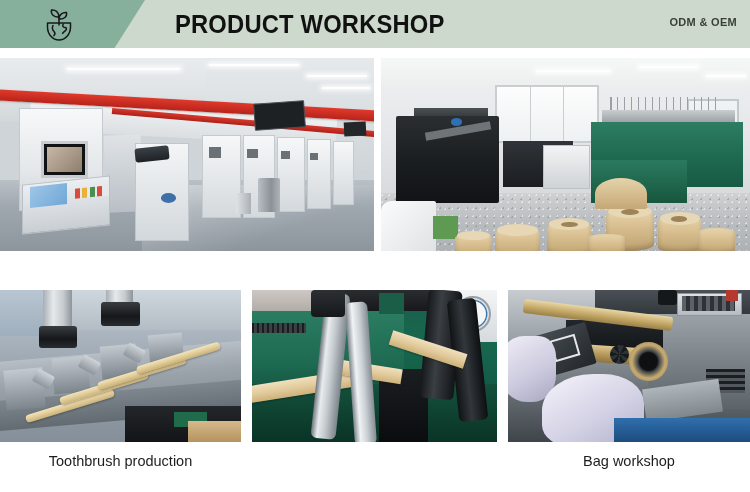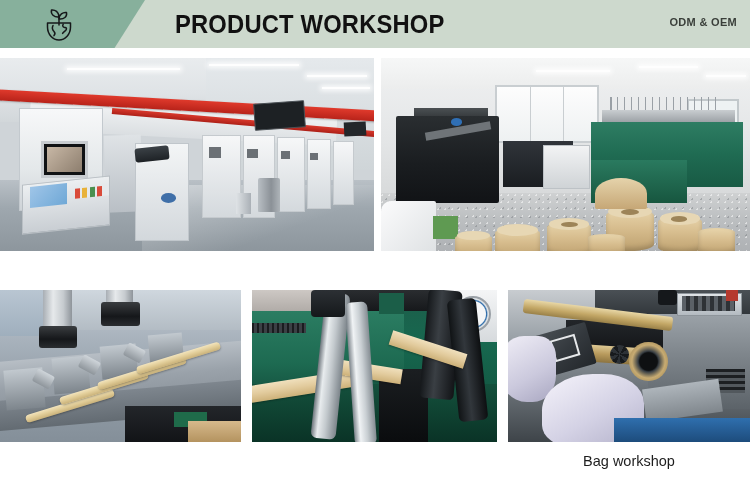--- a/index.html
+++ b/index.html
@@ -366,20 +366,21 @@
           <div class="fl p3-clamp" style="left:52%; top:37%; width:8%; height:9%; transform:rotate(28deg);"></div>
           <div class="fl p3-brush" style="left:10%; top:74%; width:38%; transform:rotate(-17deg);"></div>
           <div class="fl p3-brush" style="left:24%; top:62%; width:38%; transform:rotate(-17deg);"></div>
           <div class="fl p3-brush" style="left:40%; top:52%; width:38%; transform:rotate(-17deg);"></div>
           <div class="fl p3-brush" style="left:56%; top:42%; width:36%; transform:rotate(-17deg);"></div>
           <div class="fl p3-darkbase"></div>
           <div class="fl p3-greenbit"></div>
           <div class="fl p3-kraft"></div>
         </div>
       </div>
+      <div class="caption cap-r2c1">Toothbrush production</div>
 
       <div class="cell cell-r2c2">
         <div class="photo">
           <div class="fl p4-bg"></div>
           <div class="fl p4-topwall"></div>
           <div class="fl p4-topdark"></div>
           <div class="fl p4-greenpanel"></div>
           <div class="fl p4-greenlow"></div>
           <div class="fl p4-belt"></div>
           <div class="fl p4-blackbl"></div>

